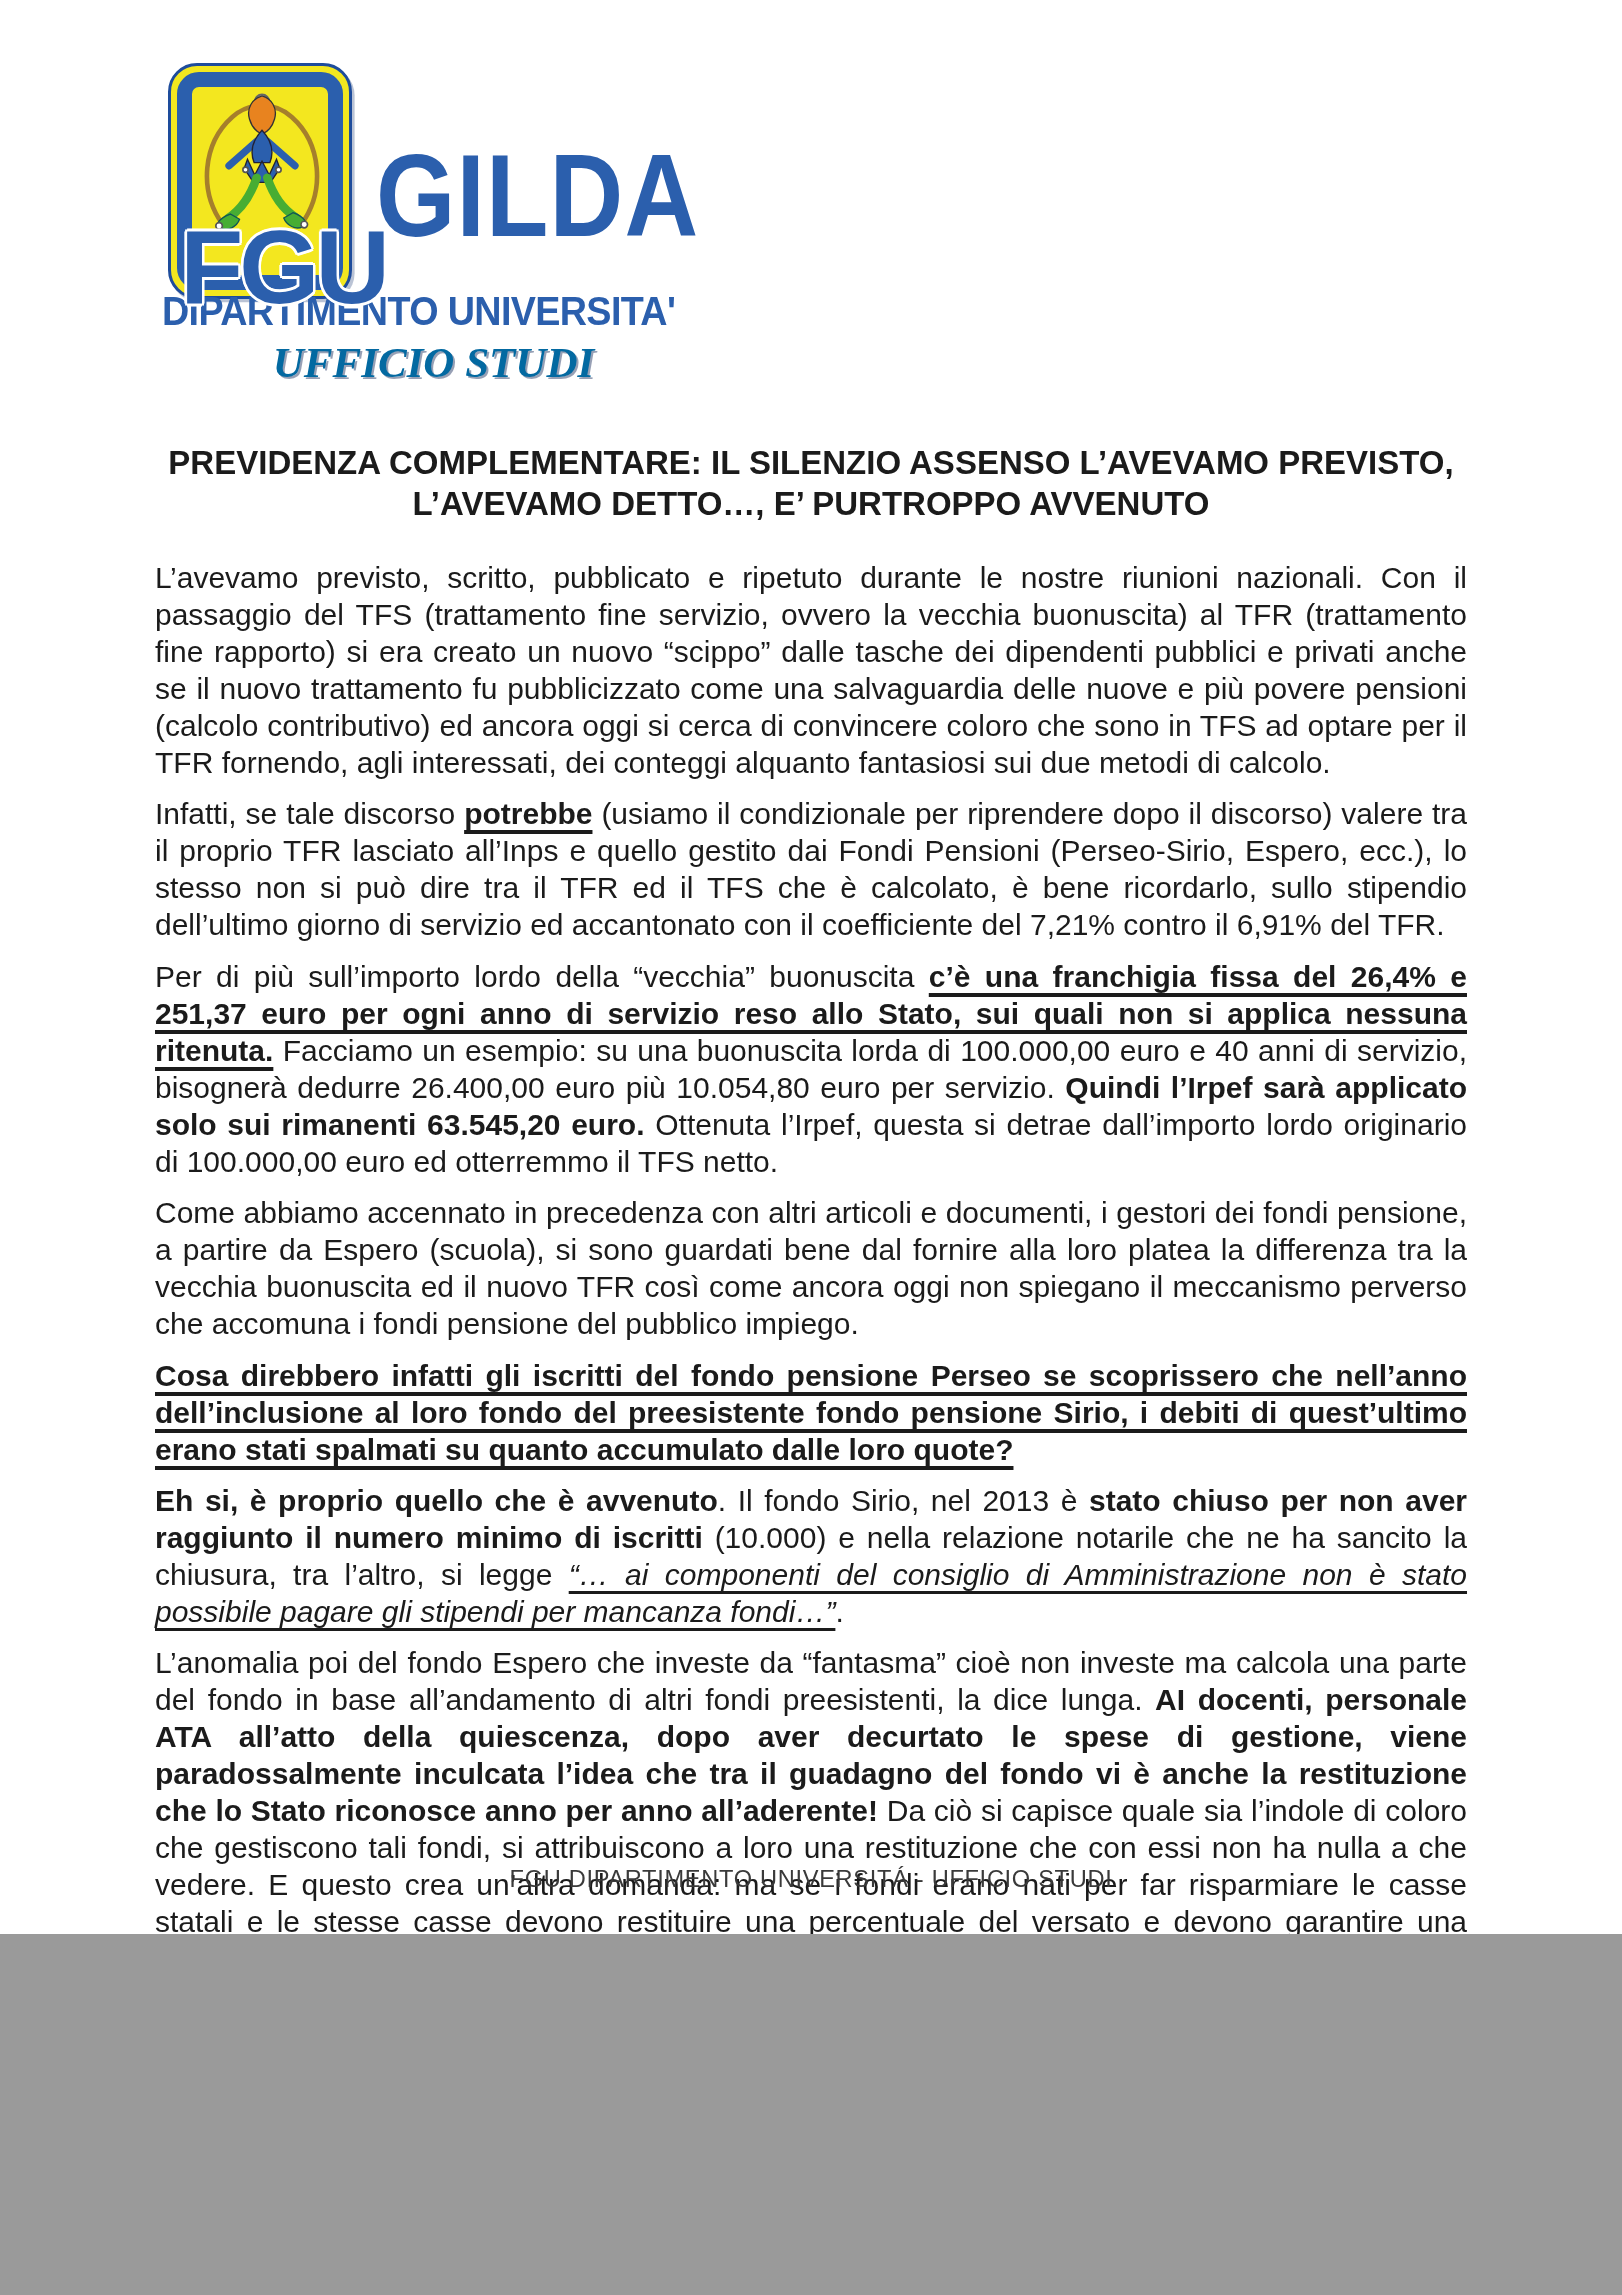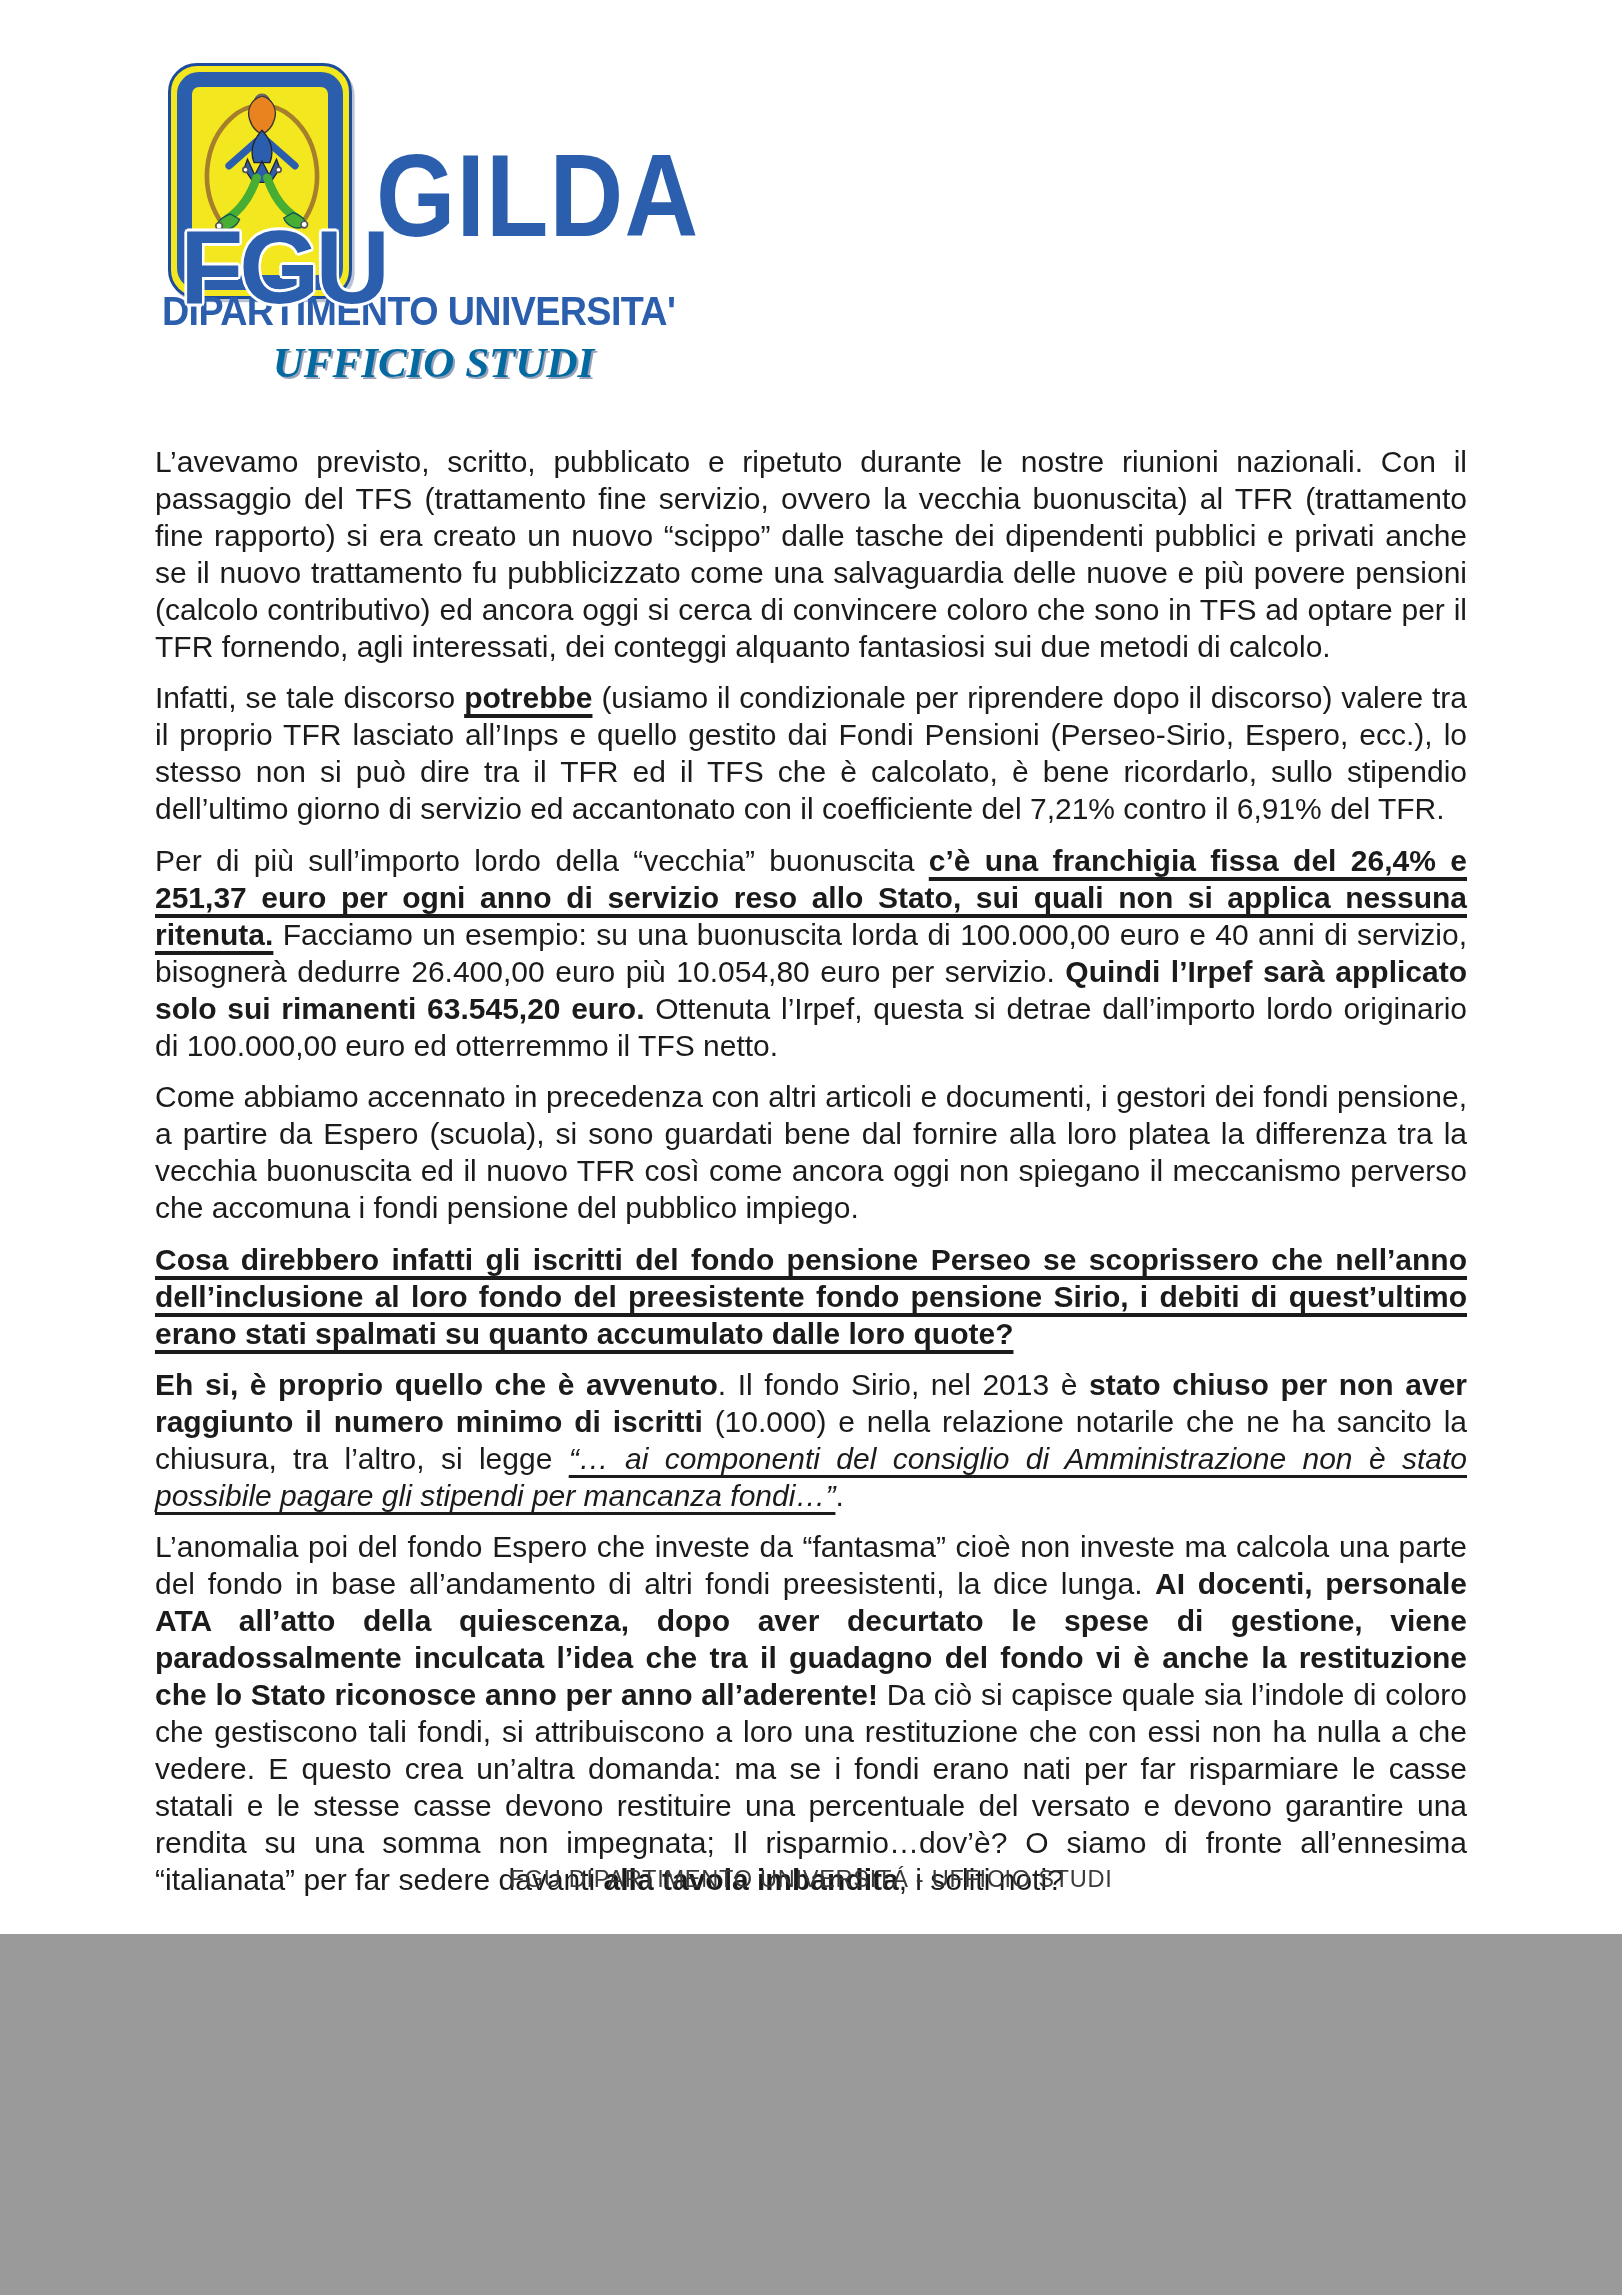--- a/index.html
+++ b/index.html
@@ -79,21 +79,21 @@
 
   
   .title {
     margin: 47px 0 0 0;
     font-size: 33px; font-weight: 700; line-height: 41px;
     text-align: center; color: var(--text);
   }
   .title div { white-space: nowrap; }
 
   
-  .body-text { margin-top: 48px; }
+  .body-text { margin-top: 35px; }
   .para {
     margin: 0 0 14.4px 0;
     font-size: 30px; line-height: 37px;
     text-align: justify;
     color: var(--text);
   }
   .para span { text-decoration-skip-ink: none; }
   .b  { font-weight: 700; }
   .bu { font-weight: 700; text-decoration: underline; text-decoration-thickness: 3.9px; text-underline-offset: 5.9px; }
   .iu { font-style: italic; text-decoration: underline; text-decoration-thickness: 3.3px; text-underline-offset: 5.9px; }
@@ -131,20 +131,24 @@
         <circle class="bell" cx="75" cy="130" r="4"></circle>
         <circle class="bell" cx="125" cy="130" r="4"></circle>
       </svg>
       <div class="fgu-text">FGU</div>
     </div>
     <div class="gilda">GILDA</div>
     <div class="dipartimento">DIPARTIMENTO UNIVERSITA'</div>
     <div class="ufficio">UFFICIO STUDI</div>
   </header>
 
+  <h1 class="title">
+    <div>PREVIDENZA COMPLEMENTARE: IL SILENZIO ASSENSO L’AVEVAMO PREVISTO,</div>
+    <div>L’AVEVAMO DETTO…, E’ PURTROPPO AVVENUTO</div>
+  </h1>
 
   <main class="body-text">
       <p class="para"><span>L’avevamo previsto, scritto, pubblicato e ripetuto durante le nostre riunioni nazionali. Con il passaggio del TFS (trattamento fine servizio, ovvero la vecchia buonuscita) al TFR (trattamento fine rapporto) si era creato un nuovo “scippo” dalle tasche dei dipendenti pubblici e privati anche se il nuovo trattamento fu pubblicizzato come una salvaguardia delle nuove e più povere pensioni (calcolo contributivo) ed ancora oggi si cerca di convincere coloro che sono in TFS ad optare per il TFR fornendo, agli interessati, dei conteggi alquanto fantasiosi sui due metodi di calcolo.</span></p>
       <p class="para"><span>Infatti, se tale discorso </span><span class="bu">potrebbe</span><span> (usiamo il condizionale per riprendere dopo il discorso) valere tra il proprio TFR lasciato all’Inps e quello gestito dai Fondi Pensioni (Perseo-Sirio, Espero, ecc.), lo stesso non si può dire tra il TFR ed il TFS che è calcolato, è bene ricordarlo, sullo stipendio dell’ultimo giorno di servizio ed accantonato con il coefficiente del 7,21% contro il 6,91% del TFR.</span></p>
       <p class="para"><span>Per di più sull’importo lordo della “vecchia” buonuscita </span><span class="bu">c’è una franchigia fissa del 26,4% e 251,37 euro per ogni anno di servizio reso allo Stato, sui quali non si applica nessuna ritenuta.</span><span> Facciamo un esempio: su una buonuscita lorda di 100.000,00 euro e 40 anni di servizio, bisognerà dedurre 26.400,00 euro più 10.054,80 euro per servizio. </span><span class="b">Quindi l’Irpef sarà applicato solo sui rimanenti 63.545,20 euro.</span><span> Ottenuta l’Irpef, questa si detrae dall’importo lordo originario di 100.000,00 euro ed otterremmo il TFS netto.</span></p>
       <p class="para"><span>Come abbiamo accennato in precedenza con altri articoli e documenti, i gestori dei fondi pensione, a partire da Espero (scuola), si sono guardati bene dal fornire alla loro platea la differenza tra la vecchia buonuscita ed il nuovo TFR così come ancora oggi non spiegano il meccanismo perverso che accomuna i fondi pensione del pubblico impiego.</span></p>
       <p class="para"><span class="bu">Cosa direbbero infatti gli iscritti del fondo pensione Perseo se scoprissero che nell’anno dell’inclusione al loro fondo del preesistente fondo pensione Sirio, i debiti di quest’ultimo erano stati spalmati su quanto accumulato dalle loro quote?</span></p>
       <p class="para"><span class="b">Eh si, è proprio quello che è avvenuto</span><span>. Il fondo Sirio, nel 2013 è </span><span class="b">stato chiuso per non aver raggiunto il numero minimo di iscritti</span><span> (10.000) e nella relazione notarile che ne ha sancito la chiusura, tra l’altro, si legge </span><span class="iu">“… ai componenti del consiglio di Amministrazione non è stato possibile pagare gli stipendi per mancanza fondi…”</span><span>.</span></p>
       <p class="para"><span>L’anomalia poi del fondo Espero che investe da “fantasma” cioè non investe ma calcola una parte del fondo in base all’andamento di altri fondi preesistenti, la dice lunga. </span><span class="b">AI docenti, personale ATA all’atto della quiescenza, dopo aver decurtato le spese di gestione, viene paradossalmente inculcata l’idea che tra il guadagno del fondo vi è anche la restituzione che lo Stato riconosce anno per anno all’aderente!</span><span> Da ciò si capisce quale sia l’indole di coloro che gestiscono tali fondi, si attribuiscono a loro una restituzione che con essi non ha nulla a che vedere. E questo crea un’altra domanda: ma se i fondi erano nati per far risparmiare le casse statali e le stesse casse devono restituire una percentuale del versato e devono garantire una rendita su una somma non impegnata; Il risparmio…dov’è? O siamo di fronte all’ennesima “italianata” per far sedere davanti </span><span class="b">alla tavola imbandita</span><span>, i soliti noti?</span></p>
     </main>

